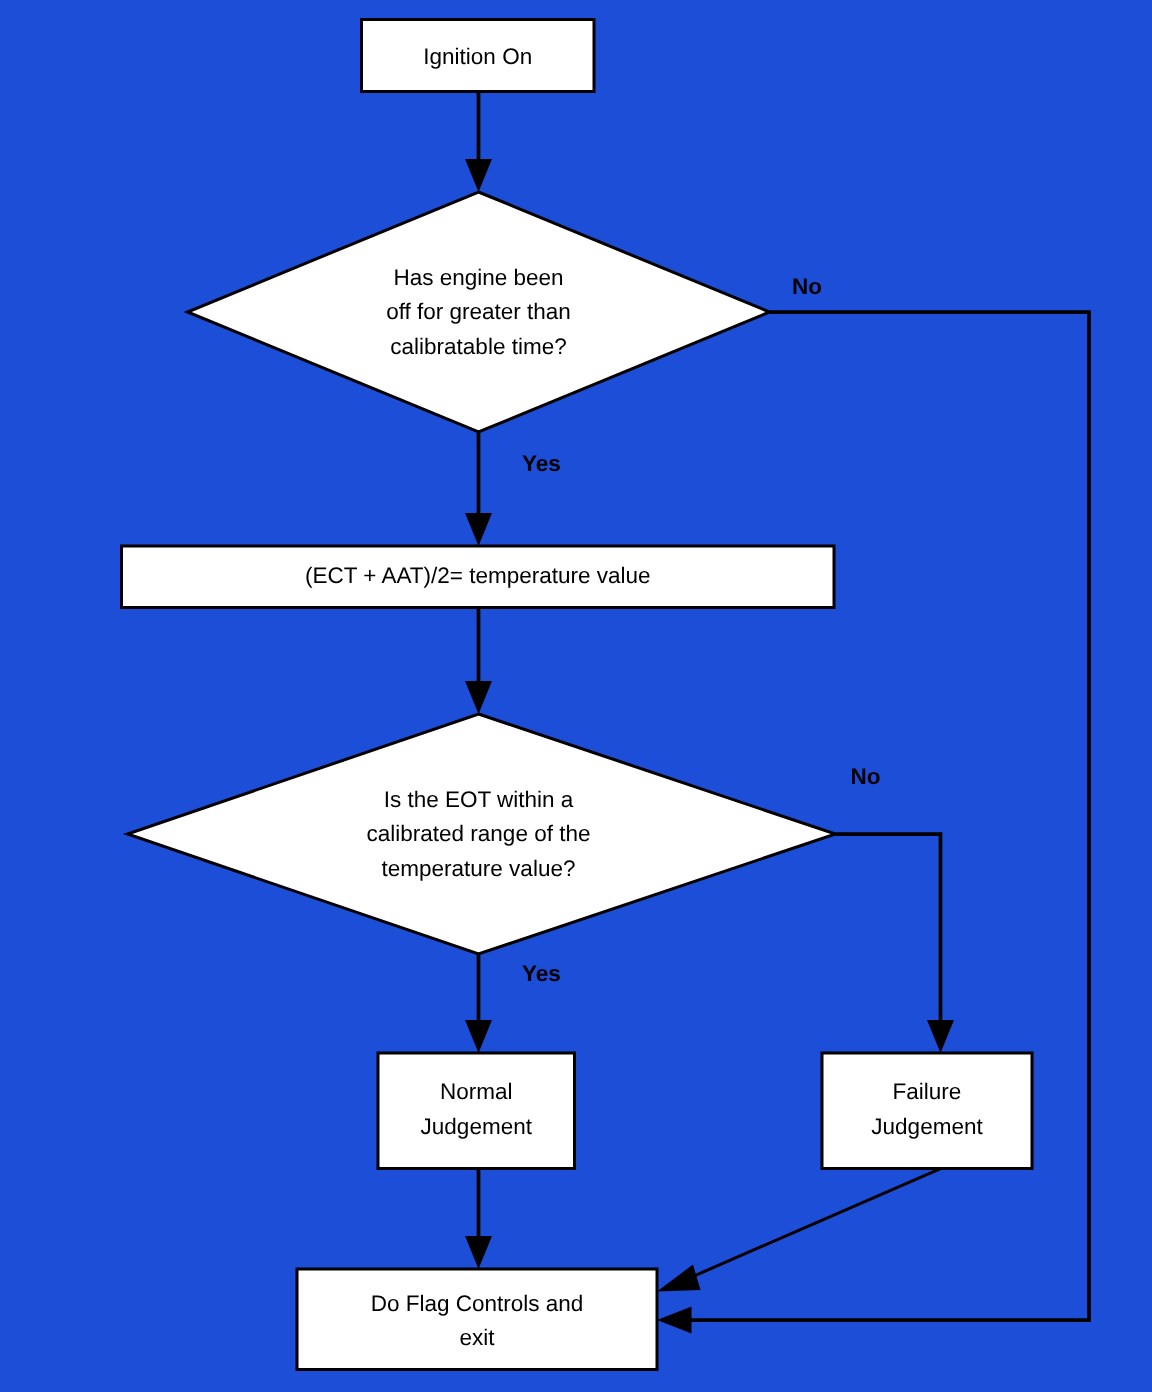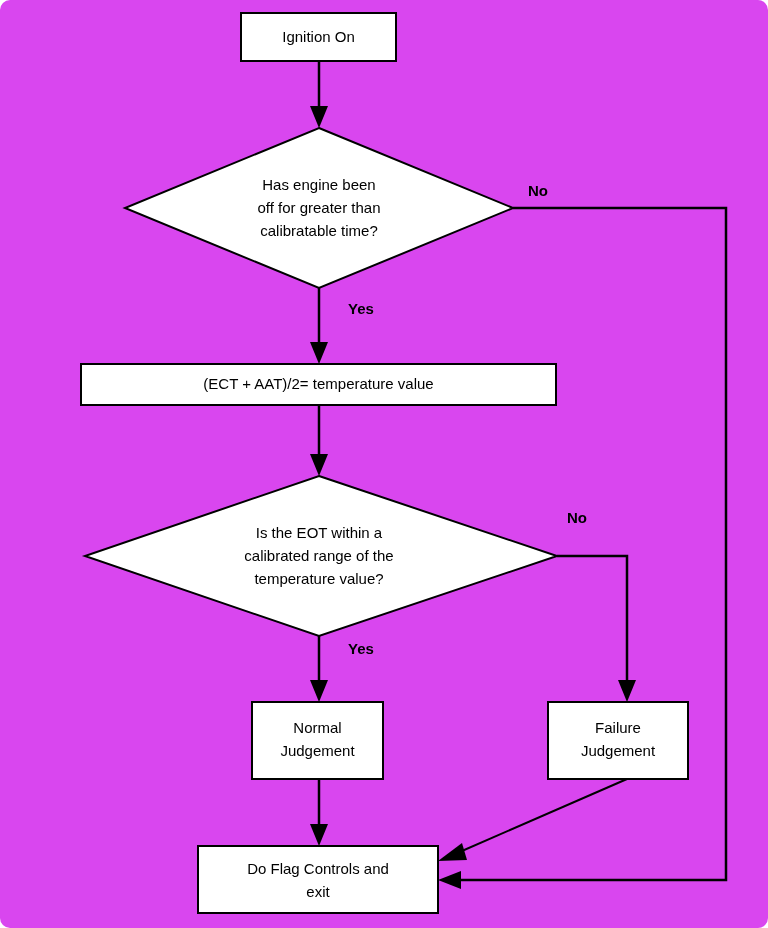--- a/index.html
+++ b/index.html
@@ -10,22 +10,21 @@
   body {
     width: 768px;
     height: 928px;
     font-family: "Liberation Sans", sans-serif;
     overflow: hidden;
   }
   #flowchart-root {
     position: relative;
     width: 768px;
     height: 928px;
-    background: #d946ef;
-    border-radius: 10px;
+    background: #1d4ed8;
   }
   svg.chart-svg {
     display: block;
     width: 768px;
     height: 928px;
   }
   .node-shape {
     fill: #ffffff;
     stroke: #000000;
     stroke-width: 2;

